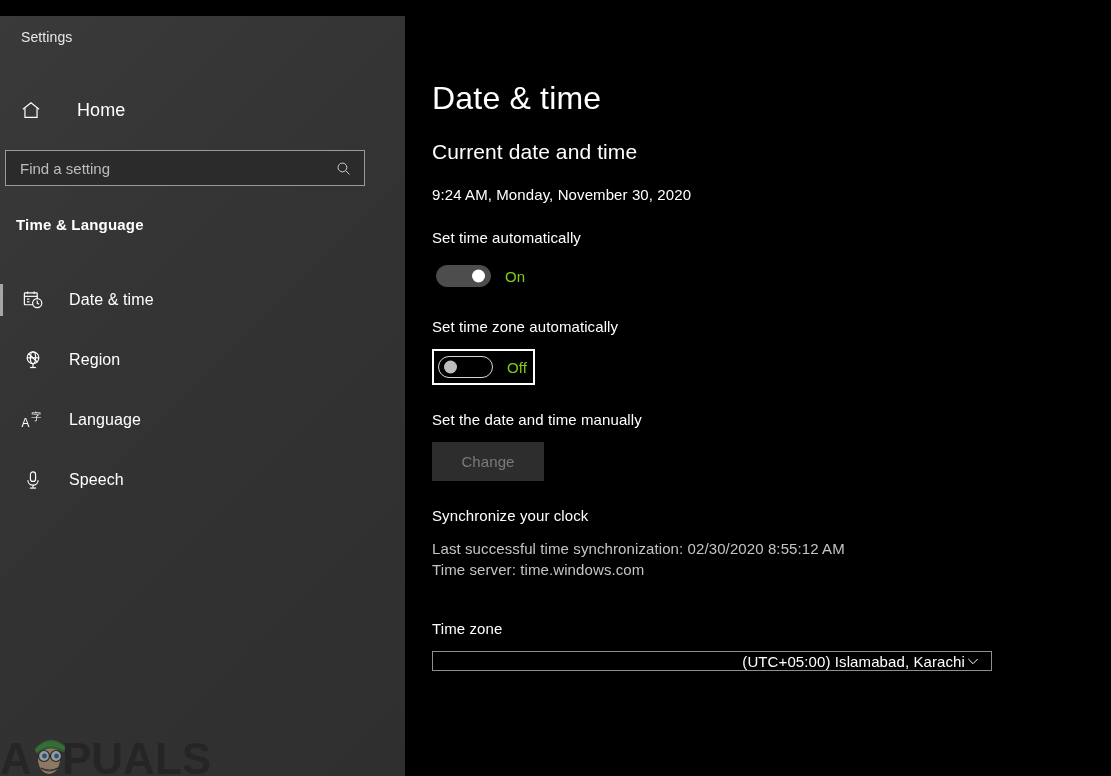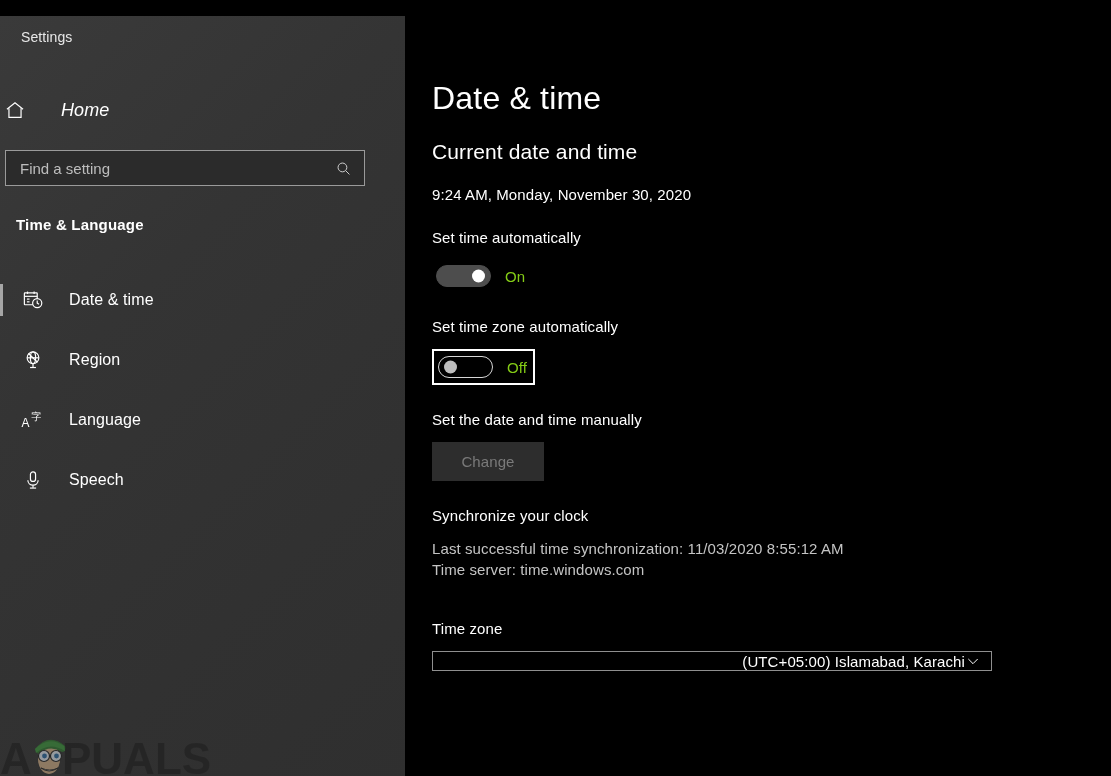--- a/index.html
+++ b/index.html
@@ -41,23 +41,22 @@
     font-size: 14px;
     color: #e8e8e8;
     letter-spacing: 0.1px;
   }
 
   .home-row {
     display: flex;
     align-items: center;
     height: 40px;
     margin-top: 32px;
-    padding-left: 4px;
+    padding-left: 20px;
     cursor: default;
-    font-style: italic;
   }
   .home-row .ico {
     width: 30px;
     display: flex;
     align-items: center;
     justify-content: flex-start;
     color: #ffffff;
   }
   .home-row .home-label {
     font-size: 18px;
@@ -430,21 +429,21 @@
     
     <div class="field-label">Set the date and time manually</div>
     <div class="spacer-14"></div>
     <button class="btn disabled" disabled="">Change</button>
 
     <div class="spacer-26"></div>
 
     
     <div class="field-label">Synchronize your clock</div>
     <div class="spacer-14"></div>
-    <div class="muted-line">Last successful time synchronization: 11/03/2020 8:55:12 AM</div>
+    <div class="muted-line">Last successful time synchronization: 02/30/2020 8:55:12 AM</div>
     <div class="muted-line">Time server: time.windows.com</div>
     <div class="spacer-14"></div>
 
     <div class="spacer-26"></div>
 
     
     <div class="field-label">Time zone</div>
     <div class="spacer-14"></div>
     <div id="timezone-select">
       <span id="timezone-value">(UTC+05:00) Islamabad, Karachi</span>

